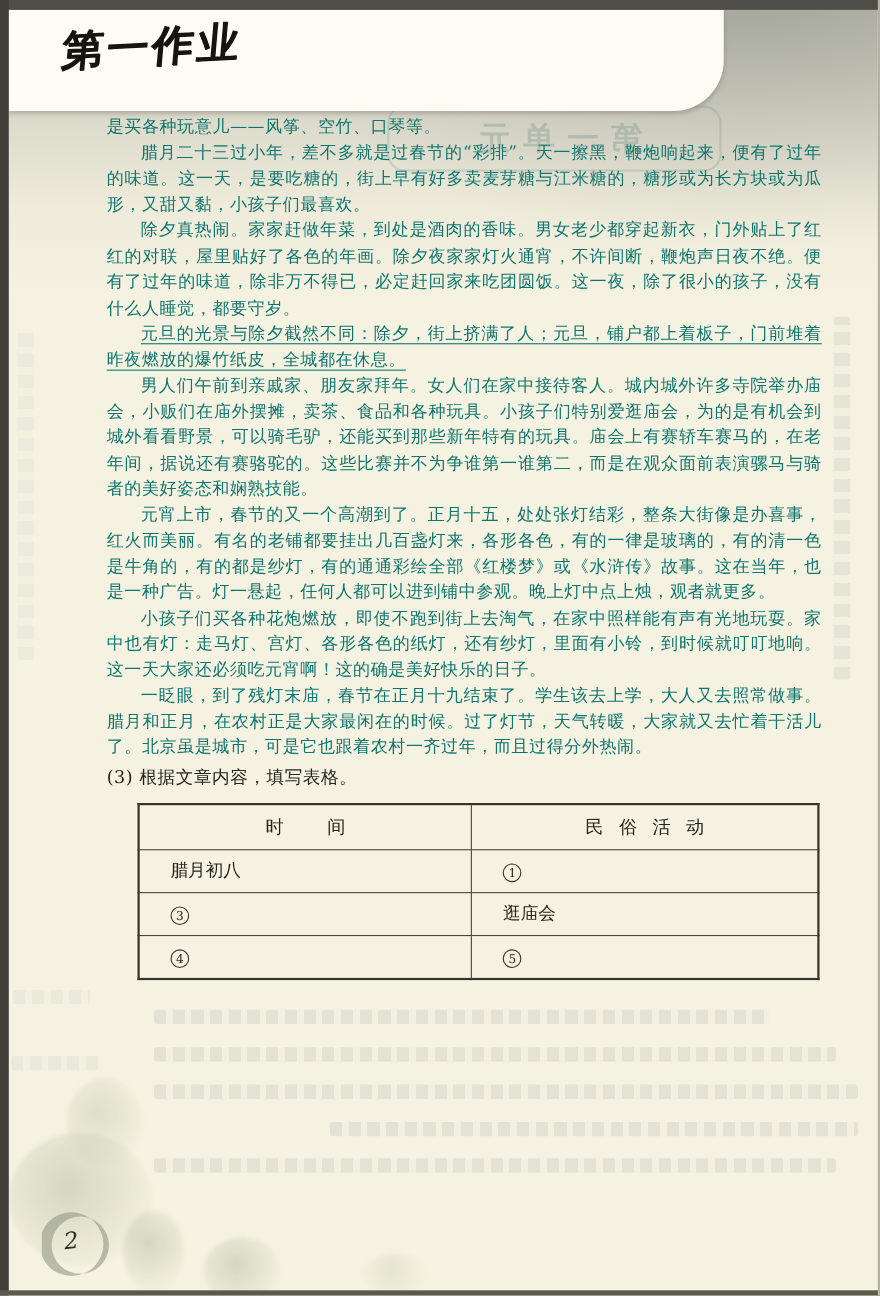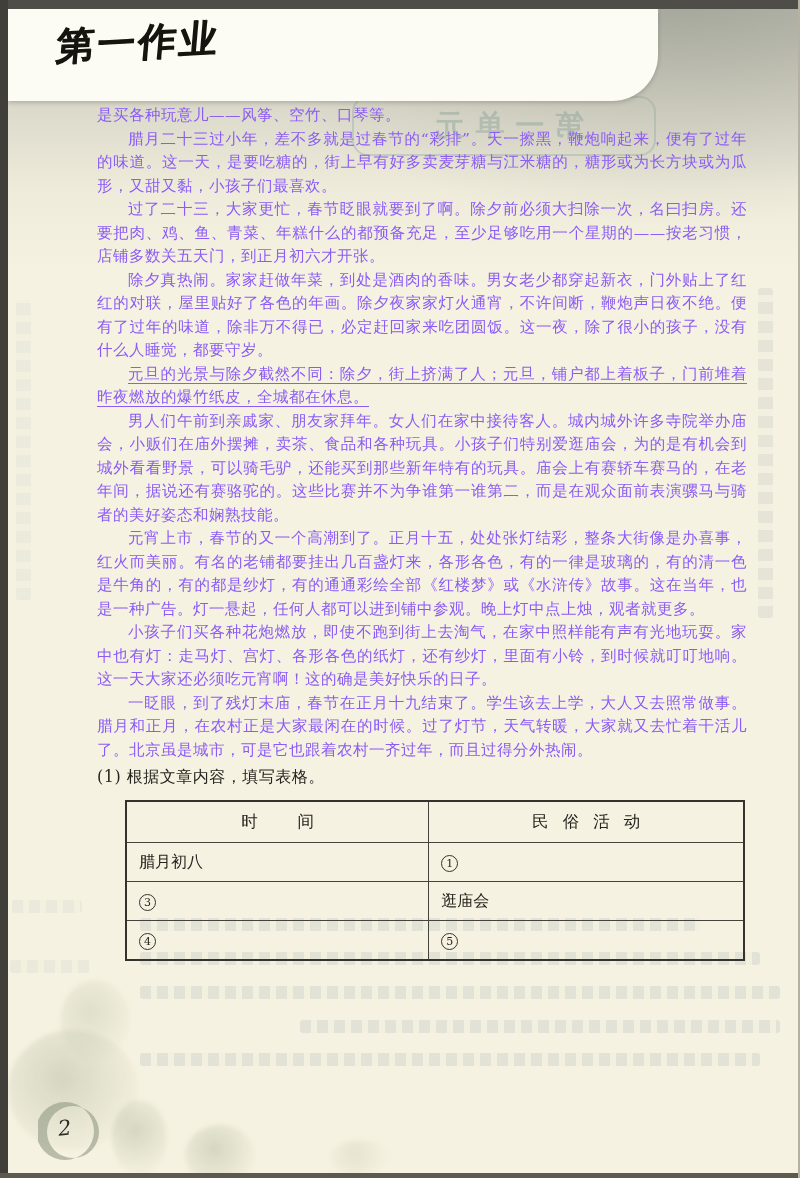--- a/index.html
+++ b/index.html
@@ -48,38 +48,38 @@
   }
   .ghost-text {
     transform:scaleX(-1); font-size:29px; font-weight:bold;
     letter-spacing:11px; color:rgba(132,158,150,0.42); filter:blur(0.6px);
     white-space:nowrap;
   }
 
   
   .content { position:absolute; z-index:5; left:97px; top:104px; width:650px; }
   .para {
-    margin:0; text-align:justify; color:#8b5cf6;
+    margin:0; text-align:justify; color:#0f766e;
     font-size:15.5px; line-height:23.5px;
     letter-spacing:0.5px;
   }
   .para.indent { text-indent:2em; }
   .para.underline { text-decoration:underline; text-underline-offset:4px; text-decoration-thickness:1px; }
   .question {
     margin:3px 0 0 0; color:#26241f; font-size:16px; line-height:24px; letter-spacing:0.5px;
   }
 
   
   table.fill-table {
     margin:11px 0 0 28px; width:620px; border-collapse:collapse;
     border:2px solid #35332e; background:transparent;
   }
   .fill-table th, .fill-table td { border:1px solid #45433c; color:#26241f; }
   .fill-table th { height:38px; text-align:center; font-weight:normal; font-size:16.5px; }
-  .fill-table td { height:36px; vertical-align:middle; padding-left:12px; font-size:16px; }
+  .fill-table td { height:36px; vertical-align:middle; padding-left:28px; font-size:16px; }
   .fill-table col.c-time { width:49%; }
   .th-time { letter-spacing:2.4em; text-indent:2.4em; }
   .th-act  { letter-spacing:0.85em; text-indent:0.85em; }
   .circle-num {
     display:inline-flex; width:15px; height:15px; border:1px solid #35332e; border-radius:50%;
     align-items:center; justify-content:center; font-size:11px; line-height:1; color:#26241f;
   }
 
   
   .smudge {
@@ -131,29 +131,28 @@
   <div class="blob" style="left:185px; top:1125px; width:70px;  height:60px;"></div>
   <div class="blob" style="left:330px; top:1140px; width:60px;  height:35px; opacity:.5;"></div>
 
   <div class="header-plate">
     <div class="logo">第一作业</div>
   </div>
 
   <div class="content">
     <p class="para">是买各种玩意儿——风筝、空竹、口琴等。</p>
     <p class="para indent">腊月二十三过小年，差不多就是过春节的“彩排”。天一擦黑，鞭炮响起来，便有了过年的味道。这一天，是要吃糖的，街上早有好多卖麦芽糖与江米糖的，糖形或为长方块或为瓜形，又甜又黏，小孩子们最喜欢。</p>
-    <p class="para indent">过了二十三，大家更忙，春节眨眼就要到了啊。除夕前必须大扫除一次，名曰扫房。还要把肉、鸡、鱼、青菜、年糕什么的都预备充足，至少足够吃用一个星期的——按老习惯，店铺多数关五天门，到正月初六才开张。</p>
     <p class="para indent">除夕真热闹。家家赶做年菜，到处是酒肉的香味。男女老少都穿起新衣，门外贴上了红红的对联，屋里贴好了各色的年画。除夕夜家家灯火通宵，不许间断，鞭炮声日夜不绝。便有了过年的味道，除非万不得已，必定赶回家来吃团圆饭。这一夜，除了很小的孩子，没有什么人睡觉，都要守岁。</p>
     <p class="para indent underline">元旦的光景与除夕截然不同：除夕，街上挤满了人；元旦，铺户都上着板子，门前堆着昨夜燃放的爆竹纸皮，全城都在休息。</p>
     <p class="para indent">男人们午前到亲戚家、朋友家拜年。女人们在家中接待客人。城内城外许多寺院举办庙会，小贩们在庙外摆摊，卖茶、食品和各种玩具。小孩子们特别爱逛庙会，为的是有机会到城外看看野景，可以骑毛驴，还能买到那些新年特有的玩具。庙会上有赛轿车赛马的，在老年间，据说还有赛骆驼的。这些比赛并不为争谁第一谁第二，而是在观众面前表演骡马与骑者的美好姿态和娴熟技能。</p>
     <p class="para indent">元宵上市，春节的又一个高潮到了。正月十五，处处张灯结彩，整条大街像是办喜事，红火而美丽。有名的老铺都要挂出几百盏灯来，各形各色，有的一律是玻璃的，有的清一色是牛角的，有的都是纱灯，有的通通彩绘全部《红楼梦》或《水浒传》故事。这在当年，也是一种广告。灯一悬起，任何人都可以进到铺中参观。晚上灯中点上烛，观者就更多。</p>
     <p class="para indent">小孩子们买各种花炮燃放，即使不跑到街上去淘气，在家中照样能有声有光地玩耍。家中也有灯：走马灯、宫灯、各形各色的纸灯，还有纱灯，里面有小铃，到时候就叮叮地响。这一天大家还必须吃元宵啊！这的确是美好快乐的日子。</p>
     <p class="para indent">一眨眼，到了残灯末庙，春节在正月十九结束了。学生该去上学，大人又去照常做事。腊月和正月，在农村正是大家最闲在的时候。过了灯节，天气转暖，大家就又去忙着干活儿了。北京虽是城市，可是它也跟着农村一齐过年，而且过得分外热闹。</p>
 
-    <p class="question">(1) 根据文章内容，填写表格。</p>
+    <p class="question">(3) 根据文章内容，填写表格。</p>
 
     <table class="fill-table">
       <colgroup>
           <col class="c-time">
           <col class="c-act">
         </colgroup>
       <thead>
         <tr>
           <th class="th-time">时间</th>
           <th class="th-act">民俗活动</th>

